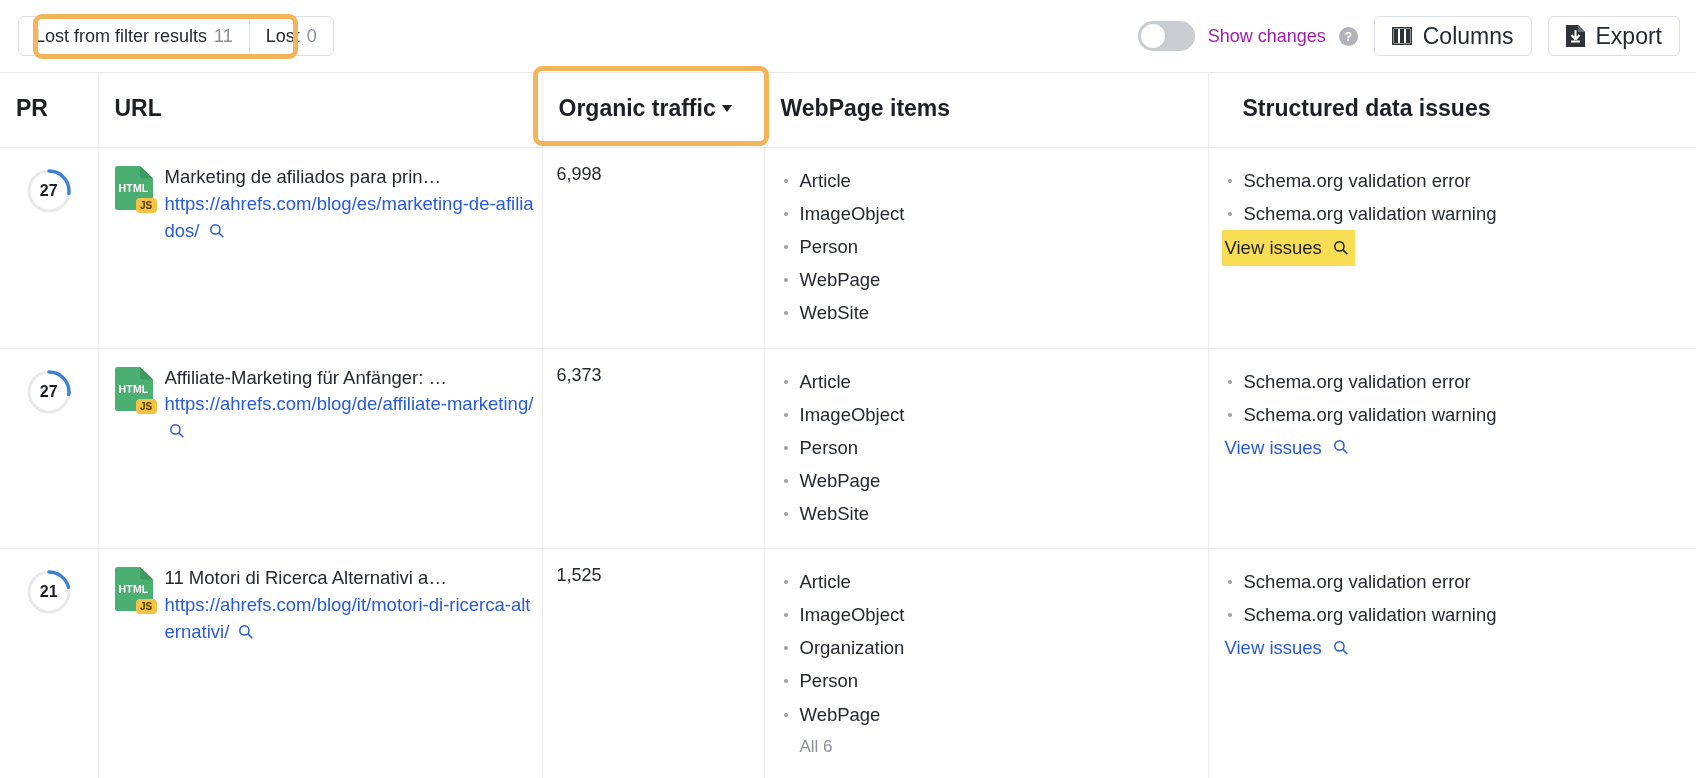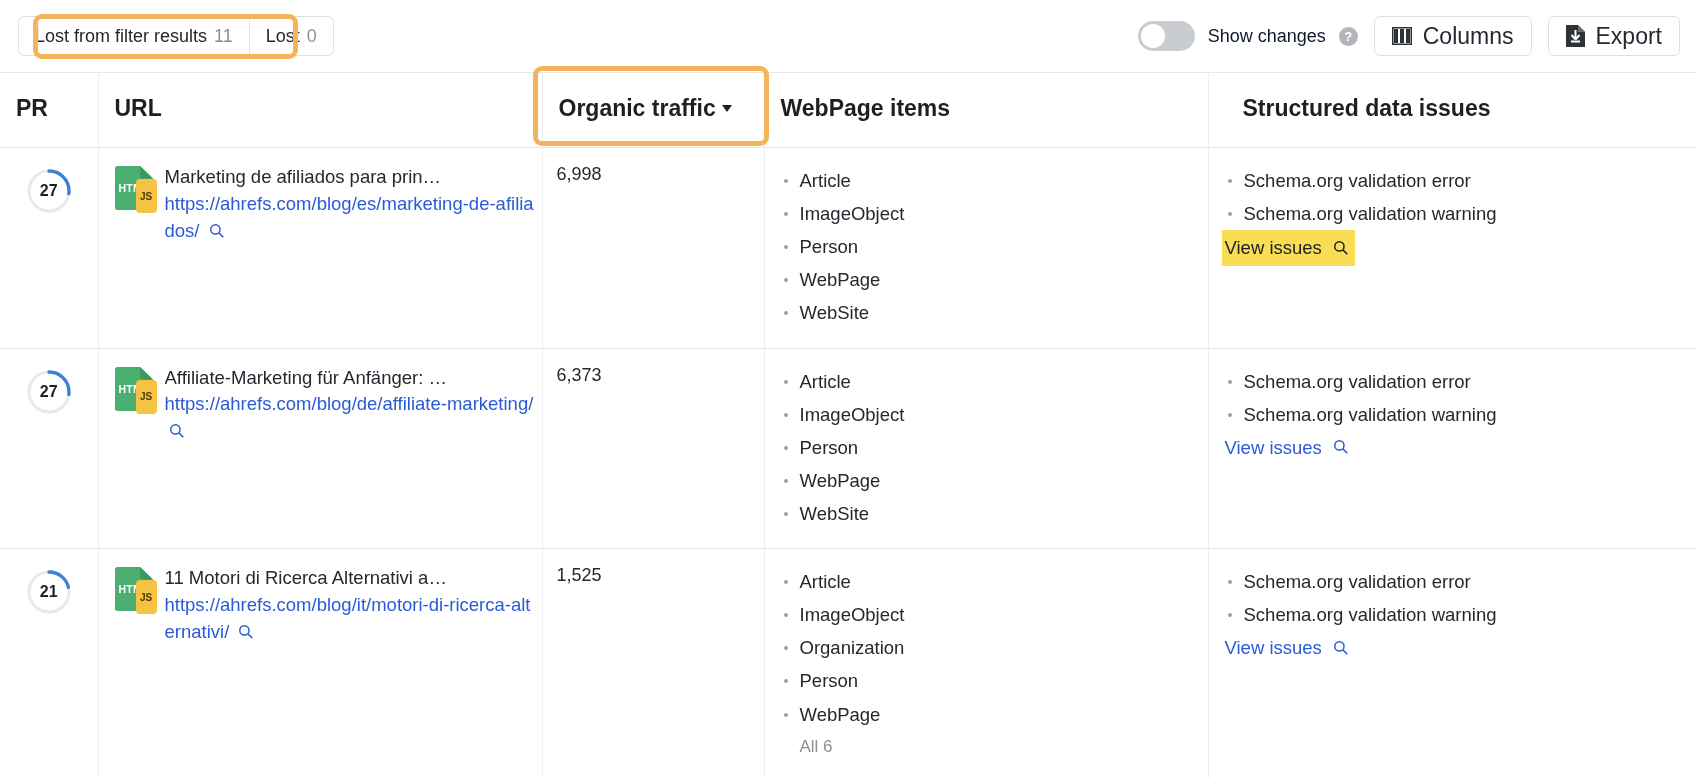--- a/index.html
+++ b/index.html
@@ -86,21 +86,21 @@
     cursor: pointer;
     flex: none;
   }
   .toggle .knob {
     position: absolute;
     top: 3px; left: 3px;
     width: 24px; height: 24px;
     border-radius: 50%;
     background: #ffffff;
   }
-  .toggle-label { font-size: 18px; color: #0f172a; }
+  .toggle-label { font-size: 18px; color: #a21caf; }
   .help-icon {
     width: 19px; height: 19px;
     border-radius: 50%;
     background: #b1b5ba;
     color: #fff;
     font-size: 13px;
     font-weight: bold;
     display: flex;
     align-items: center;
     justify-content: center;
@@ -199,21 +199,21 @@
     width: 32px;
     text-align: center;
     font-size: 10.5px;
     font-weight: bold;
     color: #fff;
     letter-spacing: 0.2px;
   }
   .file-icon .jsbadge {
     position: absolute;
     right: -4px; bottom: -3px;
-    width: 21px; height: 34px;
+    width: 21px; height: 15px;
     border-radius: 4px;
     background: #f6c244;
     color: #4a3a05;
     font-size: 10px;
     font-weight: bold;
     display: flex;
     align-items: center;
     justify-content: center;
   }
   .url-texts { min-width: 0; }

